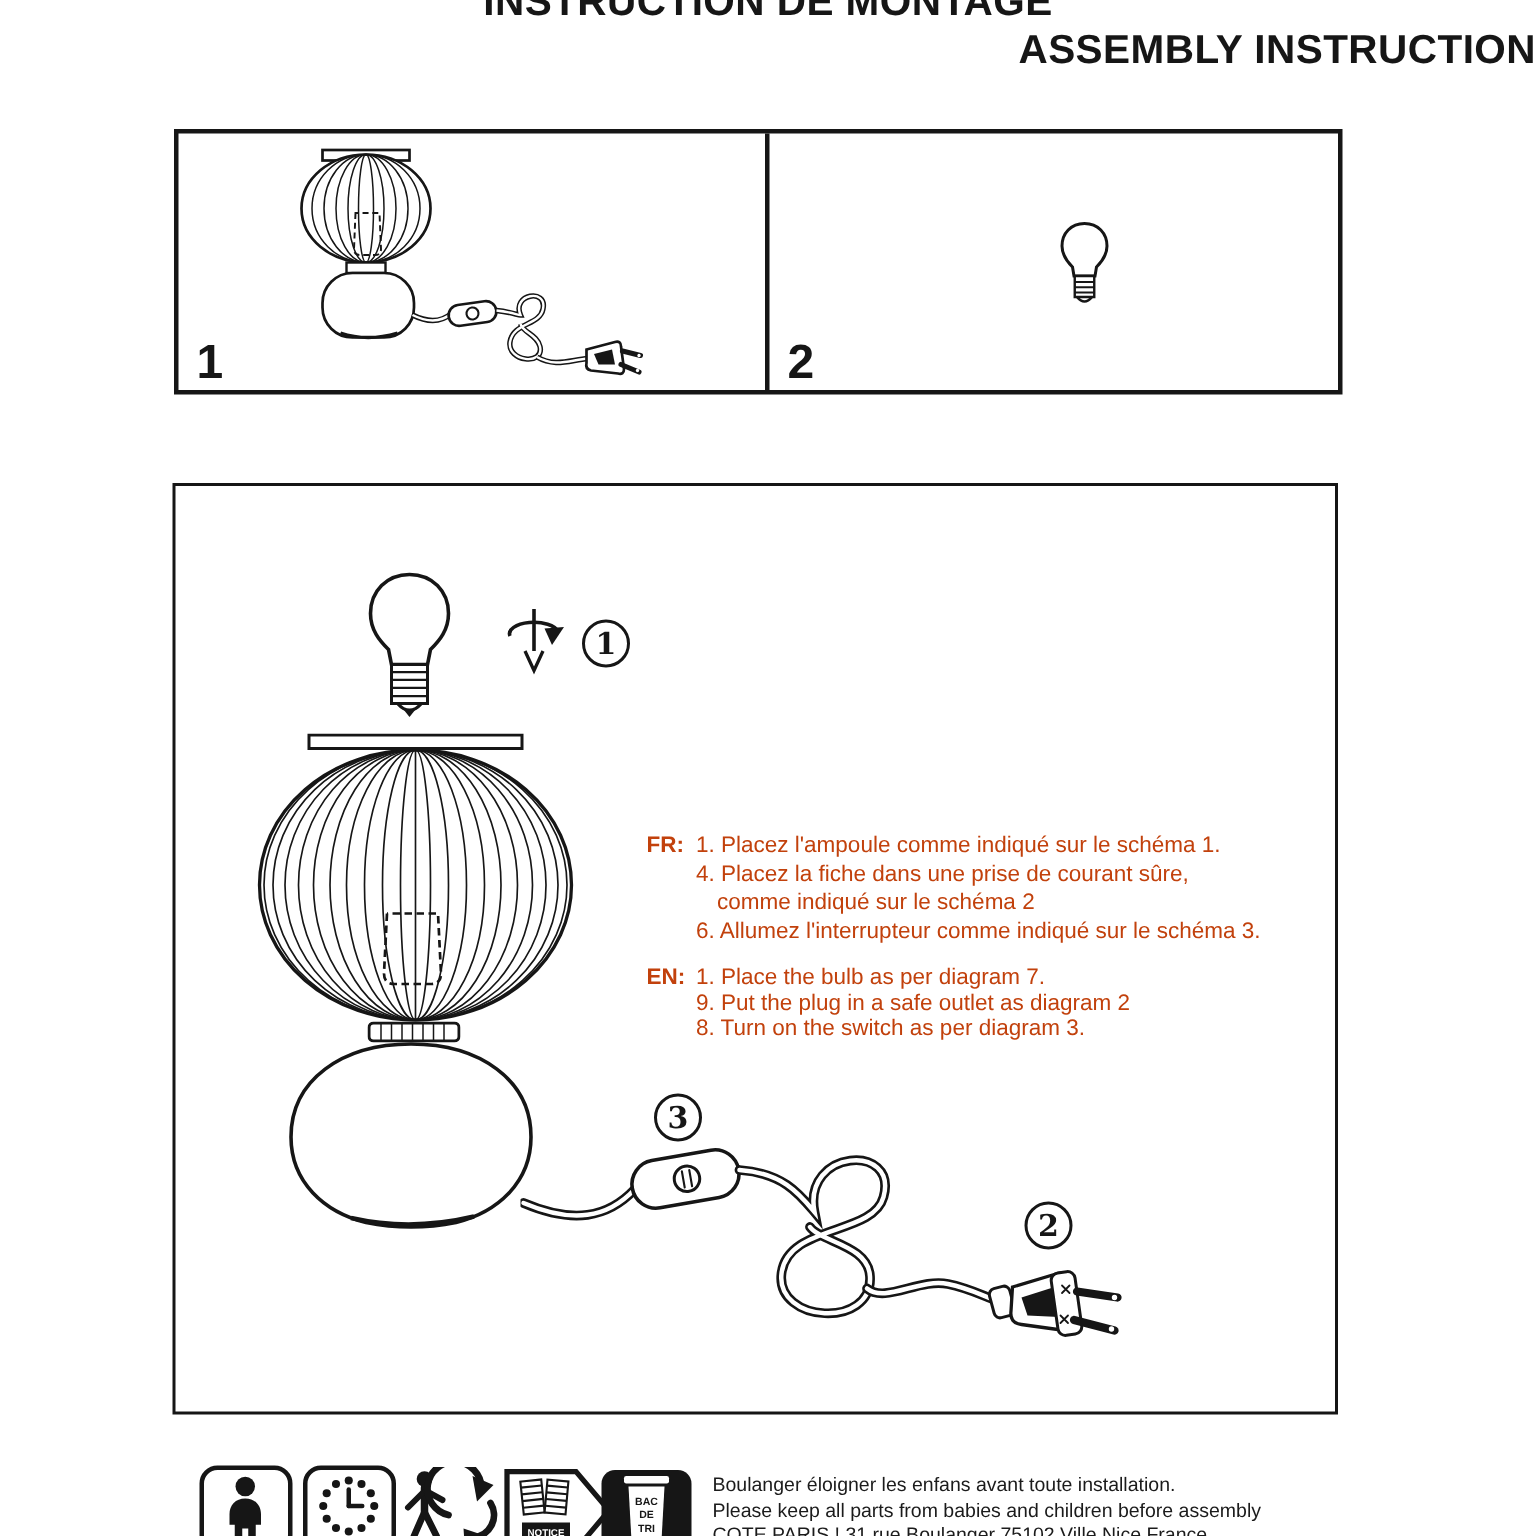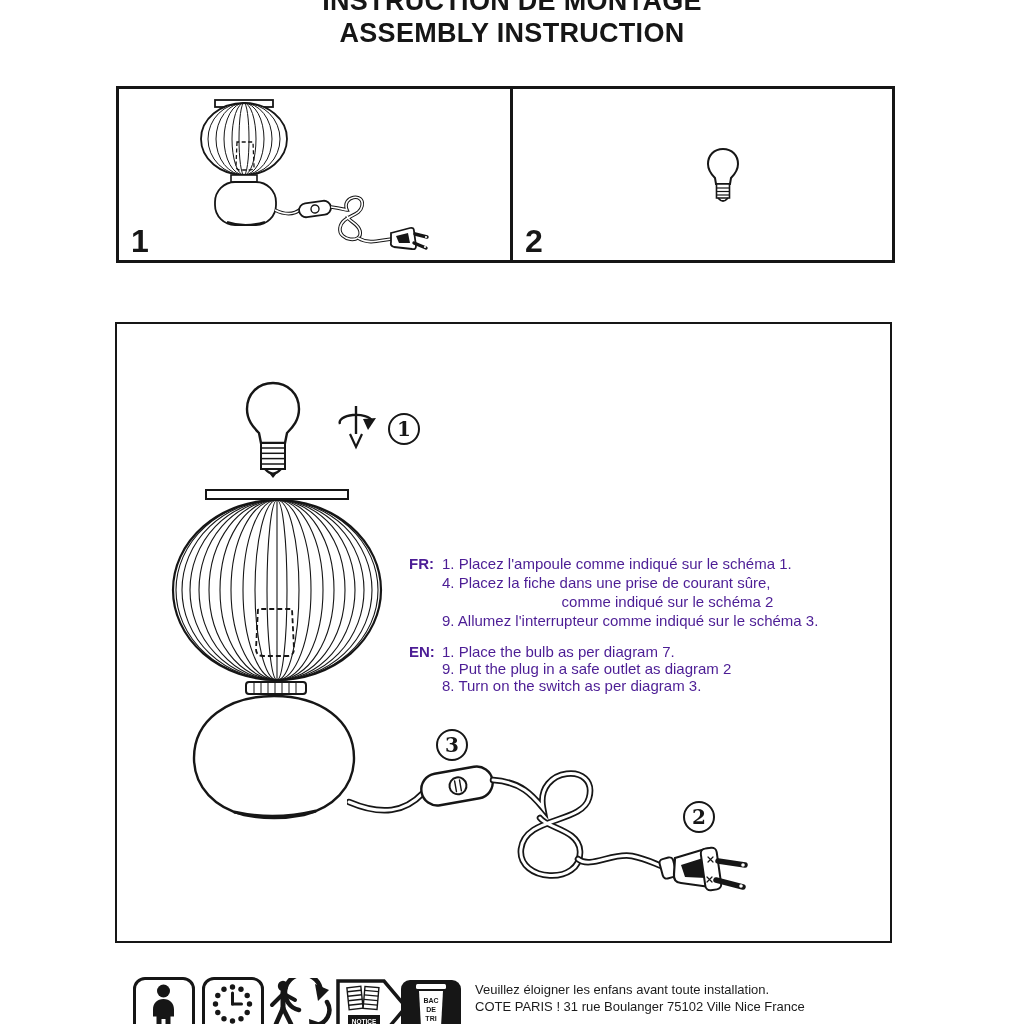--- a/index.html
+++ b/index.html
@@ -9,21 +9,21 @@
     font-family:"Liberation Sans", sans-serif;
   }
   svg{display:block;}
   .abs{position:absolute;}
   
   .title-line{
     position:absolute; left:0; width:1024px; text-align:center;
     font-weight:bold; font-size:27px; line-height:30px; letter-spacing:.3px; color:#161616;
   }
   .title-1{top:-14px;}
-  .title-2{top:18px;}
+  .title-2{top:18px;text-align:right;}
   
   .panels{
     position:absolute; left:116px; top:86px; width:779px; height:177px;
     border:3px solid #161616; display:flex; box-sizing:border-box; background:#fff;
   }
   .panel{position:relative; height:100%;}
   .panel-1{width:391px; border-right:3px solid #161616;}
   .panel-2{flex:1;}
   .panel-num{
     position:absolute; left:12px; bottom:2px;
@@ -33,27 +33,27 @@
   .mainbox{
     position:absolute; left:115px; top:322px; width:777px; height:621px;
     border:2.5px solid #161616; box-sizing:border-box; background:#fff;
   }
   .callout{
     position:absolute; width:28px; height:28px; border:2.5px solid #161616;
     border-radius:50%; text-align:center; line-height:28px;
     font-family:"DejaVu Serif", serif; font-size:20px; font-weight:bold; background:#fff;
   }
   
-  .steps{position:absolute; left:292px; font-size:15px; color:#4c1d95;}
+  .steps{position:absolute; left:314px; font-size:15px; color:#c2410c;}
   .steps-fr{top:230px; line-height:19px; width:470px;}
   .steps-en{top:319px; line-height:17px; width:470px;}
   .step-row{white-space:nowrap;}
   .lang-label{font-weight:bold; display:inline-block; width:33px;}
   .ind-1{padding-left:33px;}
-  .ind-2{padding-left:47px;text-align:center;}
+  .ind-2{padding-left:47px;}
   
   .sq-icon{
     position:absolute; box-sizing:border-box;
     border:3.5px solid #161616; border-radius:12px; background:#fff;
   }
   .foot-text{
     position:absolute; left:475px; top:982px; width:460px;
     font-size:13px; line-height:16.5px; color:#1b1b1b;
   }
 </style>
@@ -220,21 +220,21 @@
     <div class="callout" style="left:319px; top:405px;">3</div>
 
     <div class="callout" style="left:566px; top:477px;">2</div>
 
     <div class="steps steps-fr">
       <div class="step-row">
         <span class="lang-label">FR:</span><span>1. Placez l'ampoule comme indiqué sur le schéma 1.</span>
       </div>
       <div class="step-row ind-1">4. Placez la fiche dans une prise de courant sûre,</div>
       <div class="step-row ind-2">comme indiqué sur le schéma 2</div>
-      <div class="step-row ind-1">9. Allumez l'interrupteur comme indiqué sur le schéma 3.</div>
+      <div class="step-row ind-1">6. Allumez l'interrupteur comme indiqué sur le schéma 3.</div>
     </div>
 
     <div class="steps steps-en">
       <div class="step-row">
         <span class="lang-label">EN:</span><span>1. Place the bulb as per diagram 7.</span>
       </div>
       <div class="step-row ind-1">9. Put the plug in a safe outlet as diagram 2</div>
       <div class="step-row ind-1">8. Turn on the switch  as per diagram 3.</div>
     </div>
   </div>
@@ -303,17 +303,18 @@
   <svg class="abs" style="left:400px; top:979px;" width="62" height="56" viewBox="0 0 62 56">
     <rect x="1" y="1" width="60" height="54" rx="9" fill="#161616"></rect>
     <rect x="16" y="5" width="30" height="5" rx="1.5" fill="#fff"></rect>
     <path d="M19 12 L43 12 L41 48 Q31 51 21 48 Z" fill="#fff"></path>
     <text x="31" y="24" text-anchor="middle" font-size="7" font-family="Liberation Sans, sans-serif" font-weight="bold" fill="#161616">BAC</text>
     <text x="31" y="33" text-anchor="middle" font-size="7" font-family="Liberation Sans, sans-serif" font-weight="bold" fill="#161616">DE</text>
     <text x="31" y="42" text-anchor="middle" font-size="7" font-family="Liberation Sans, sans-serif" font-weight="bold" fill="#161616">TRI</text>
   </svg>
 
   <div class="foot-text">
-    <div>Veuillez éloigner les enfans avant toute installation.</div>
+    <div>Boulanger éloigner les enfans avant toute installation.</div>
+    <div>Please keep all parts from babies and children before assembly</div>
     <div>COTE PARIS ! 31 rue Boulanger 75102 Ville Nice France</div>
   </div>
 
 </div>
 
 </body></html>

